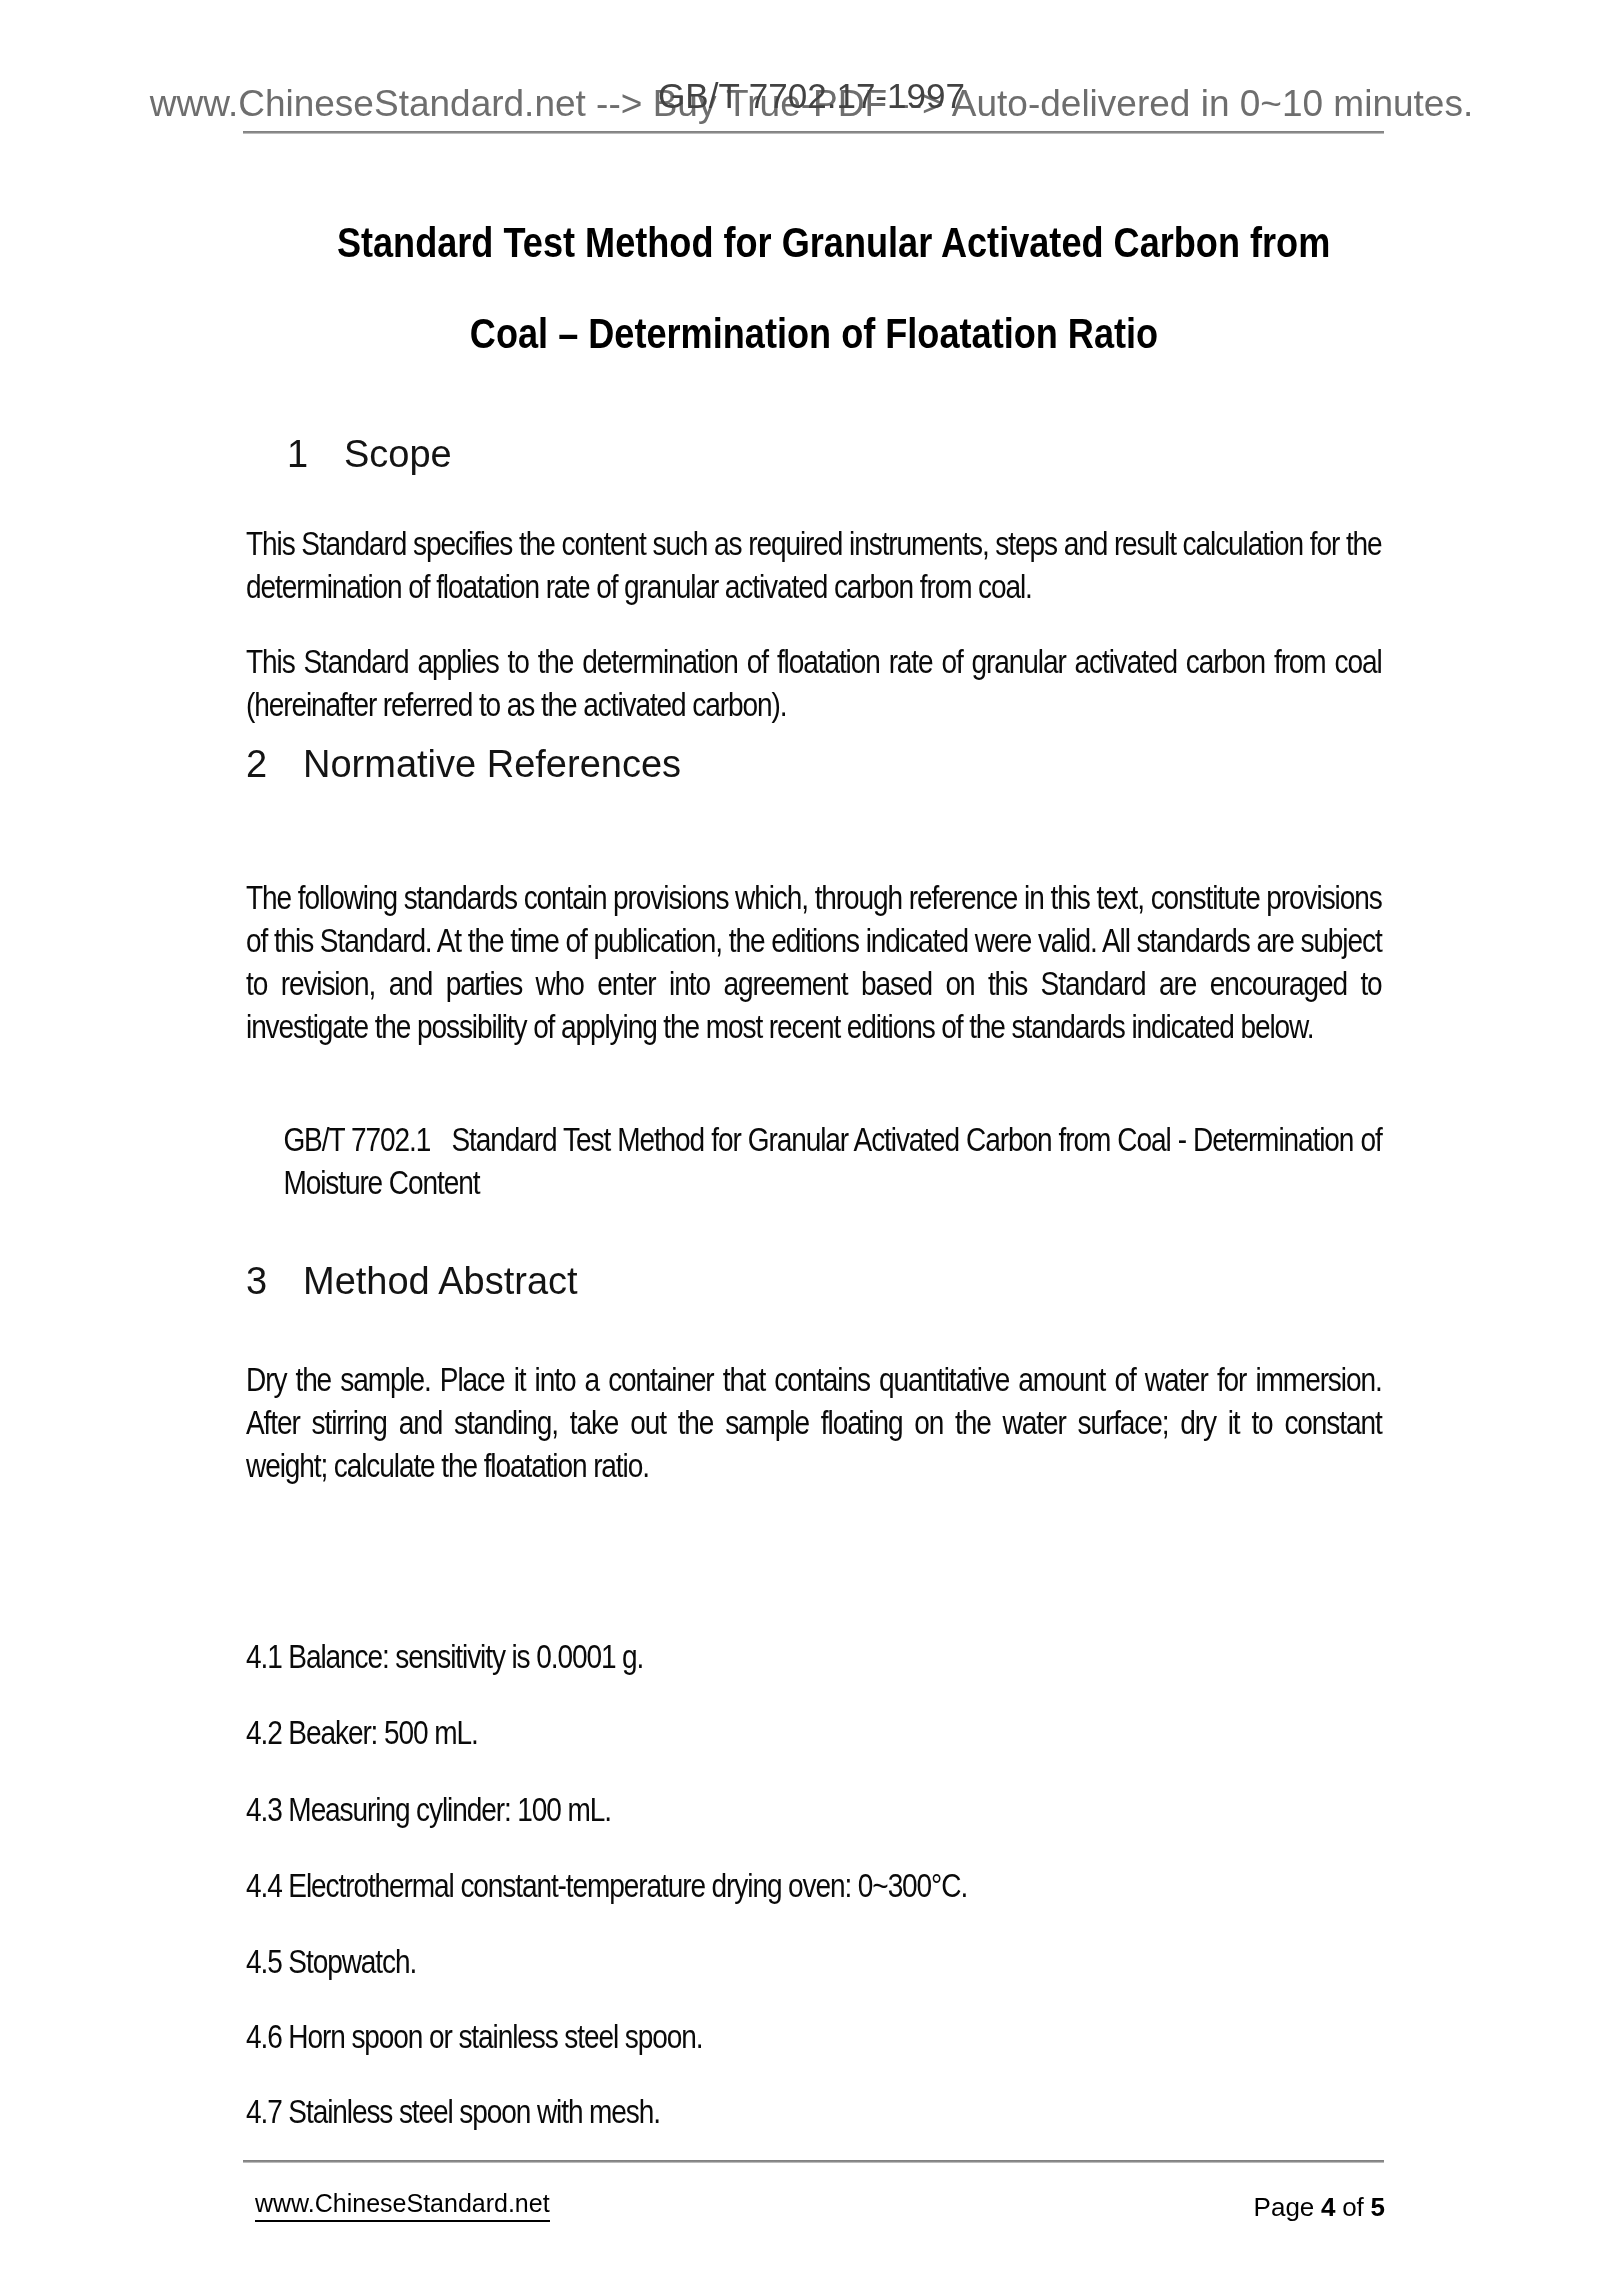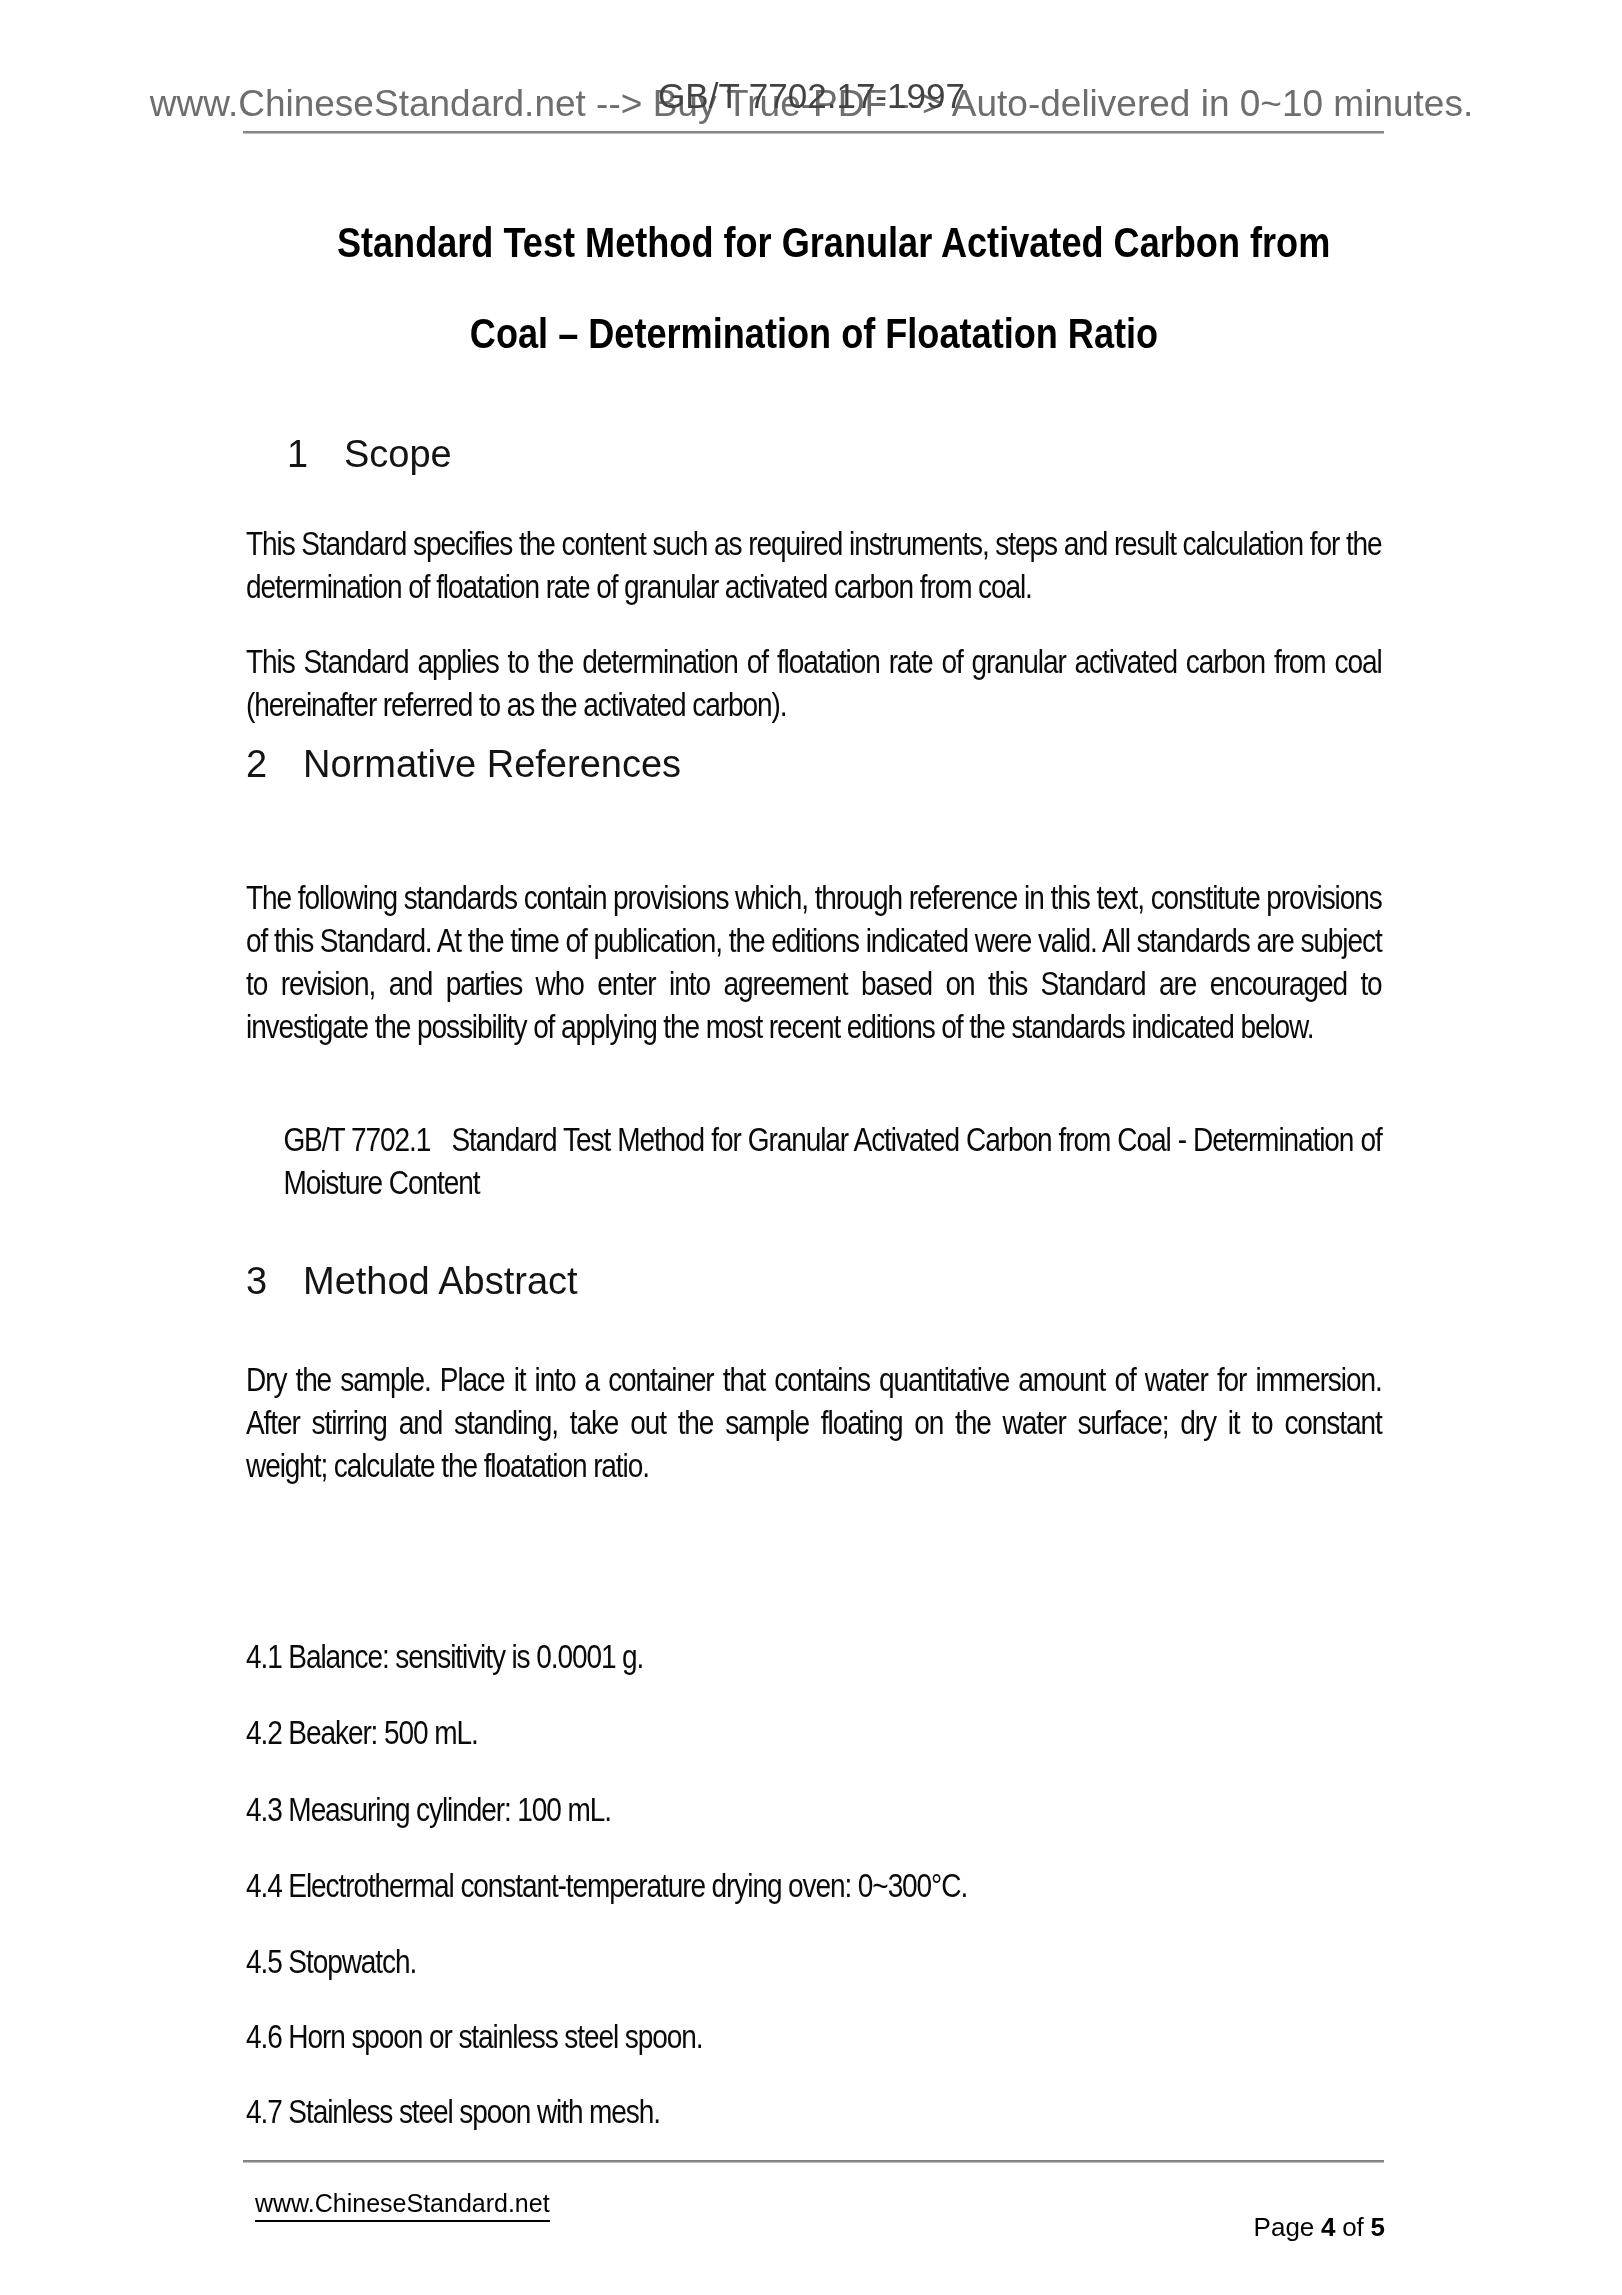--- a/index.html
+++ b/index.html
@@ -88,21 +88,20 @@
     text-decoration:none;
     border-bottom:2.5px solid #000;
     padding-bottom:2px;
     white-space:nowrap;
   }
   .footer-page {
     position:absolute; right:238px; top:2193px;
     font-size:26px; line-height:1.1;
     color:#000;
     white-space:nowrap;
-    margin-top:20px;
   }
   .footer-page span { margin-left:6.7px; }
   .footer-page span:first-child { margin-left:0; }
   .footer-page .b { font-weight:bold; }
 </style>
 </head>
 <body>
 
 <div class="page">
 

